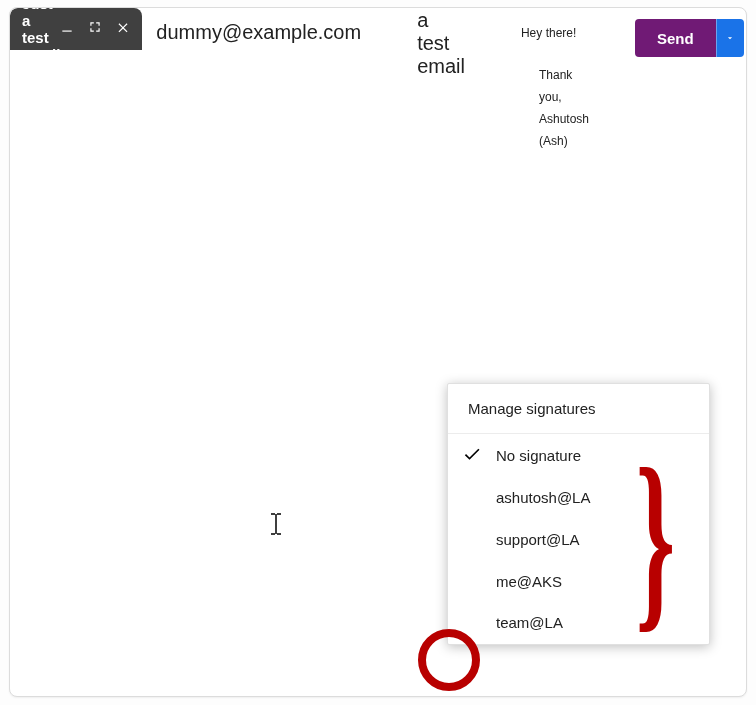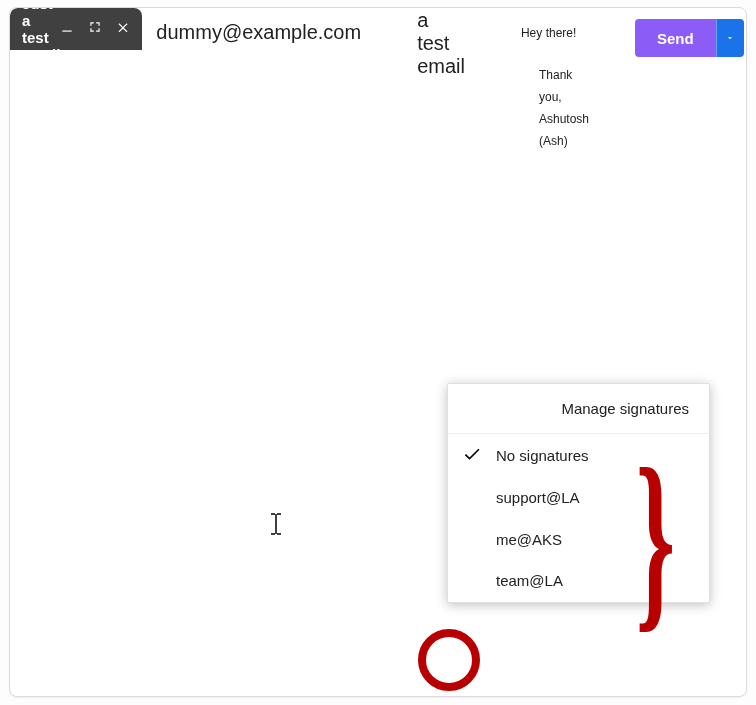--- a/index.html
+++ b/index.html
@@ -36,21 +36,21 @@
   .signature-block { margin:18px; }
   .toolbar {
     height:60px; display:flex; align-items:center; padding:0 14px;
     gap:4px;
   }
   .send-btn {
     display:flex; align-items:center; height:38px;
     border-radius:4px; overflow:hidden; color:#fff; font-size:15px;
   }
   .send-main {
-    background:#8b5cf6; padding:12px 22px; height:100%;
+    background:#701a75; padding:12px 22px; height:100%;
     display:flex; align-items:center; font-weight:bold;
   }
   .send-drop {
     background:#1a73e8; width:28px; height:100%;
     display:flex; align-items:center; justify-content:center;
     border-left:1px solid rgba(255,255,255,0.35);
   }
   .tool-icon {
     width:40px; height:40px; display:flex; align-items:center; justify-content:center;
     color:#5f6368; position:relative;
@@ -67,21 +67,21 @@
     color:#b80000; font-family: Georgia, "Times New Roman", serif;
     pointer-events:none; line-height:200px; transform:scaleX(0.5);
   }
   .popup {
     position:absolute; width:263px; background:#fff;
     border:1px solid #e0e0e0; border-radius:2px;
     box-shadow:0 2px 12px rgba(0,0,0,0.25);
     left:447px; top:383px; font-size:15px; color:#222;
   }
   .popup-header {
-    padding:16px 20px; text-align:right; border-bottom:1px solid #ececec;
+    padding:16px 20px; text-align:left; border-bottom:1px solid #ececec;
   }
   .popup-item {
     height:42px; display:flex; align-items:center; padding:0 20px 0 48px;
     position:relative;
   }
   .check-svg { position:absolute; left:14px; top:10px; }
   .text-cursor {
     position:absolute; left:269px; top:513px; width:14px; height:22px;
     pointer-events:none;
   }
@@ -201,21 +201,24 @@
       </div>
     </div>
   </div>
 
   <div class="popup">
     <div class="popup-header">Manage signatures</div>
     <div class="popup-item">
       <svg class="check-svg" width="20" height="20" viewBox="0 0 24 24">
           <path d="M9 16.17 4.83 12l-1.42 1.41L9 19 21 7l-1.41-1.41z" fill="#000"></path>
         </svg>
-      <span>No signatures</span>
+      <span>No signature</span>
+    </div>
+    <div class="popup-item">
+      <span>ashutosh@LA</span>
     </div>
     <div class="popup-item">
       <span>support@LA</span>
     </div>
     <div class="popup-item">
       <span>me@AKS</span>
     </div>
     <div class="popup-item" style="padding-bottom:2px;">
       <span>team@LA</span>
     </div>

